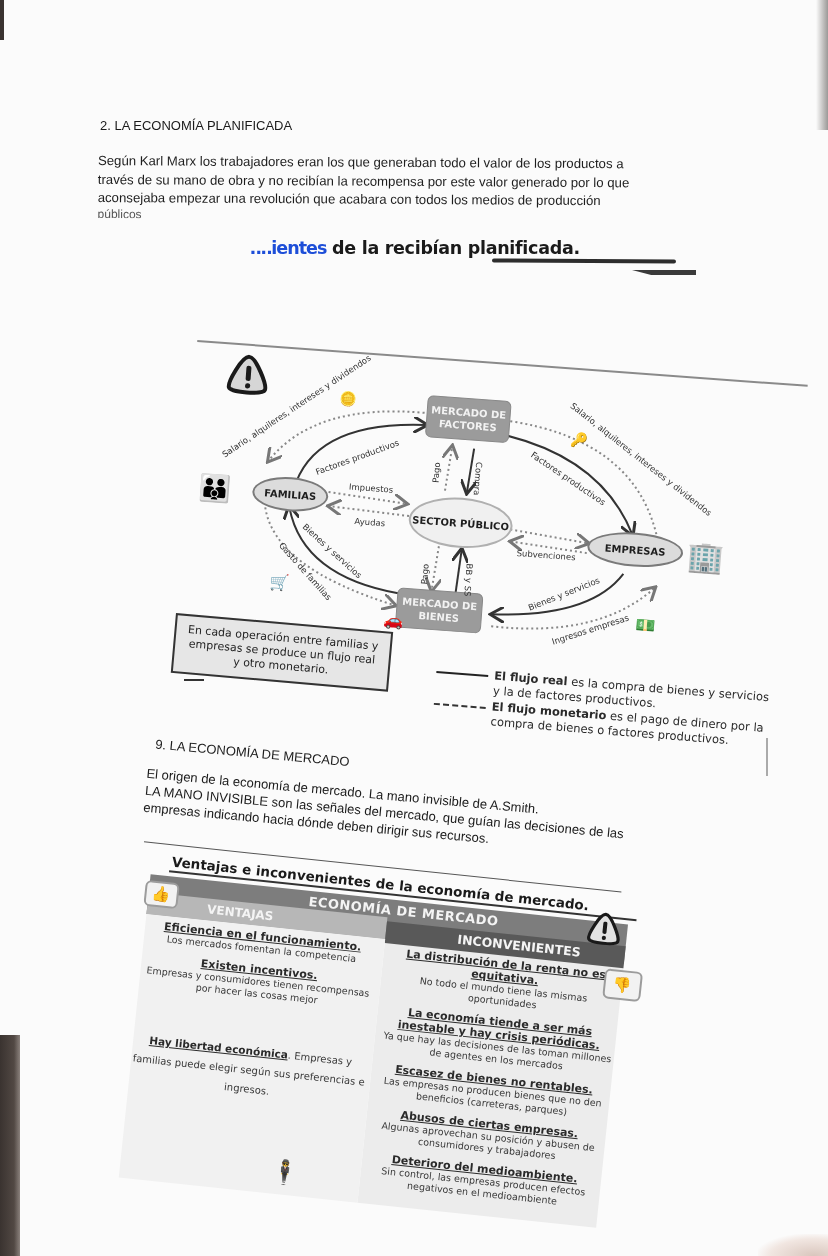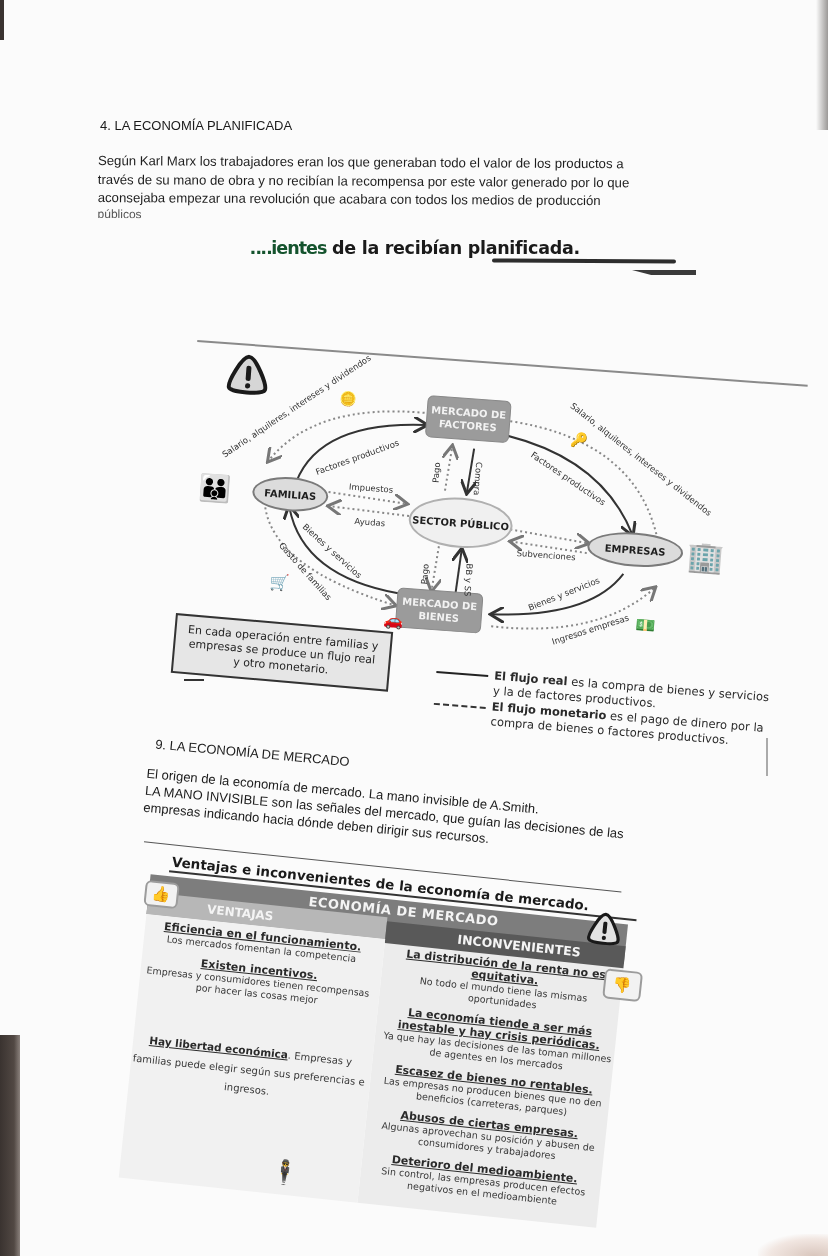--- a/index.html
+++ b/index.html
@@ -23,21 +23,21 @@
     background: radial-gradient(ellipse at 80% 100%, #d9c6bd 0%, #f1e6e1 55%, rgba(251,251,251,0) 75%); }
 
   
   .sec10-title { position: absolute; left: 100px; top: 118px; font-size: 13px; color: #1a1a1a; }
   .sec10-body { position: absolute; left: 98px; top: 152px; width: 600px; font-size: 13.2px; line-height: 18.5px; color: #1e1e1e;
     transform: rotate(0.35deg); transform-origin: left top; }
   .sec10-body .cut { display:block; height: 10px; overflow: hidden; font-size: 12px; line-height: 12px; color:#555; }
 
   .pasted-planned-title { position: absolute; left: 250px; top: 238px; font-size: 17.5px; font-weight: bold; color: #1a1a1a;
     font-family: "DejaVu Sans", sans-serif; letter-spacing: -0.3px; }
-  .pasted-planned-title .fade { color: #14532d; letter-spacing: -1px; }
+  .pasted-planned-title .fade { color: #1d4ed8; letter-spacing: -1px; }
   .underline-bar1 { position: absolute; left: 492px; top: 259px; width: 184px; height: 4px; background: #2d2d2d; border-radius: 2px; transform: rotate(0.3deg); }
   .underline-bar2 { position: absolute; left: 632px; top: 270px; width: 64px; height: 5px; background: #3a3a3a; clip-path: polygon(0 0,100% 0,100% 100%,30% 100%); }
 
   
   .diagram { position: absolute; left: 170px; top: 330px; width: 650px; height: 300px;
     transform: rotate(4.2deg); transform-origin: left top; }
   .diag-topline { position: absolute; left: 28px; top: 8px; width: 612px; height: 2px; background: #8a8a8a; }
   .warn-icon { position: absolute; left: 58px; top: 18px; width: 46px; height: 42px; }
   .node { position: absolute; display: flex; align-items: center; justify-content: center; text-align: center;
     font-family: "DejaVu Sans", sans-serif; font-weight: bold; font-size: 10px; line-height: 13px; }
@@ -95,21 +95,21 @@
   .man-icon { position: absolute; left: 150px; bottom: 2px; width: 28px; height: 34px; }
 </style>
 </head>
 <body>
 
 <div class="paper-edge-topleft"></div>
 <div class="paper-edge-right"></div>
 <div class="paper-edge-left"></div>
 <div class="finger"></div>
 
-<div class="sec10-title">4. LA ECONOMÍA PLANIFICADA</div>
+<div class="sec10-title">2. LA ECONOMÍA PLANIFICADA</div>
 <div class="sec10-body">
   <div>Según Karl Marx los trabajadores eran los que generaban todo el valor de los productos a</div>
   <div>través de su mano de obra y no recibían la recompensa por este valor generado por lo que</div>
   <div>aconsejaba empezar una revolución que acabara con todos los medios de producción</div>
   <span class="cut">públicos</span>
 </div>
 <div class="pasted-planned-title">
   <span class="fade">‥‥ientes</span><span> de la recibían planificada.</span>
 </div>
 <div class="underline-bar1"></div>

